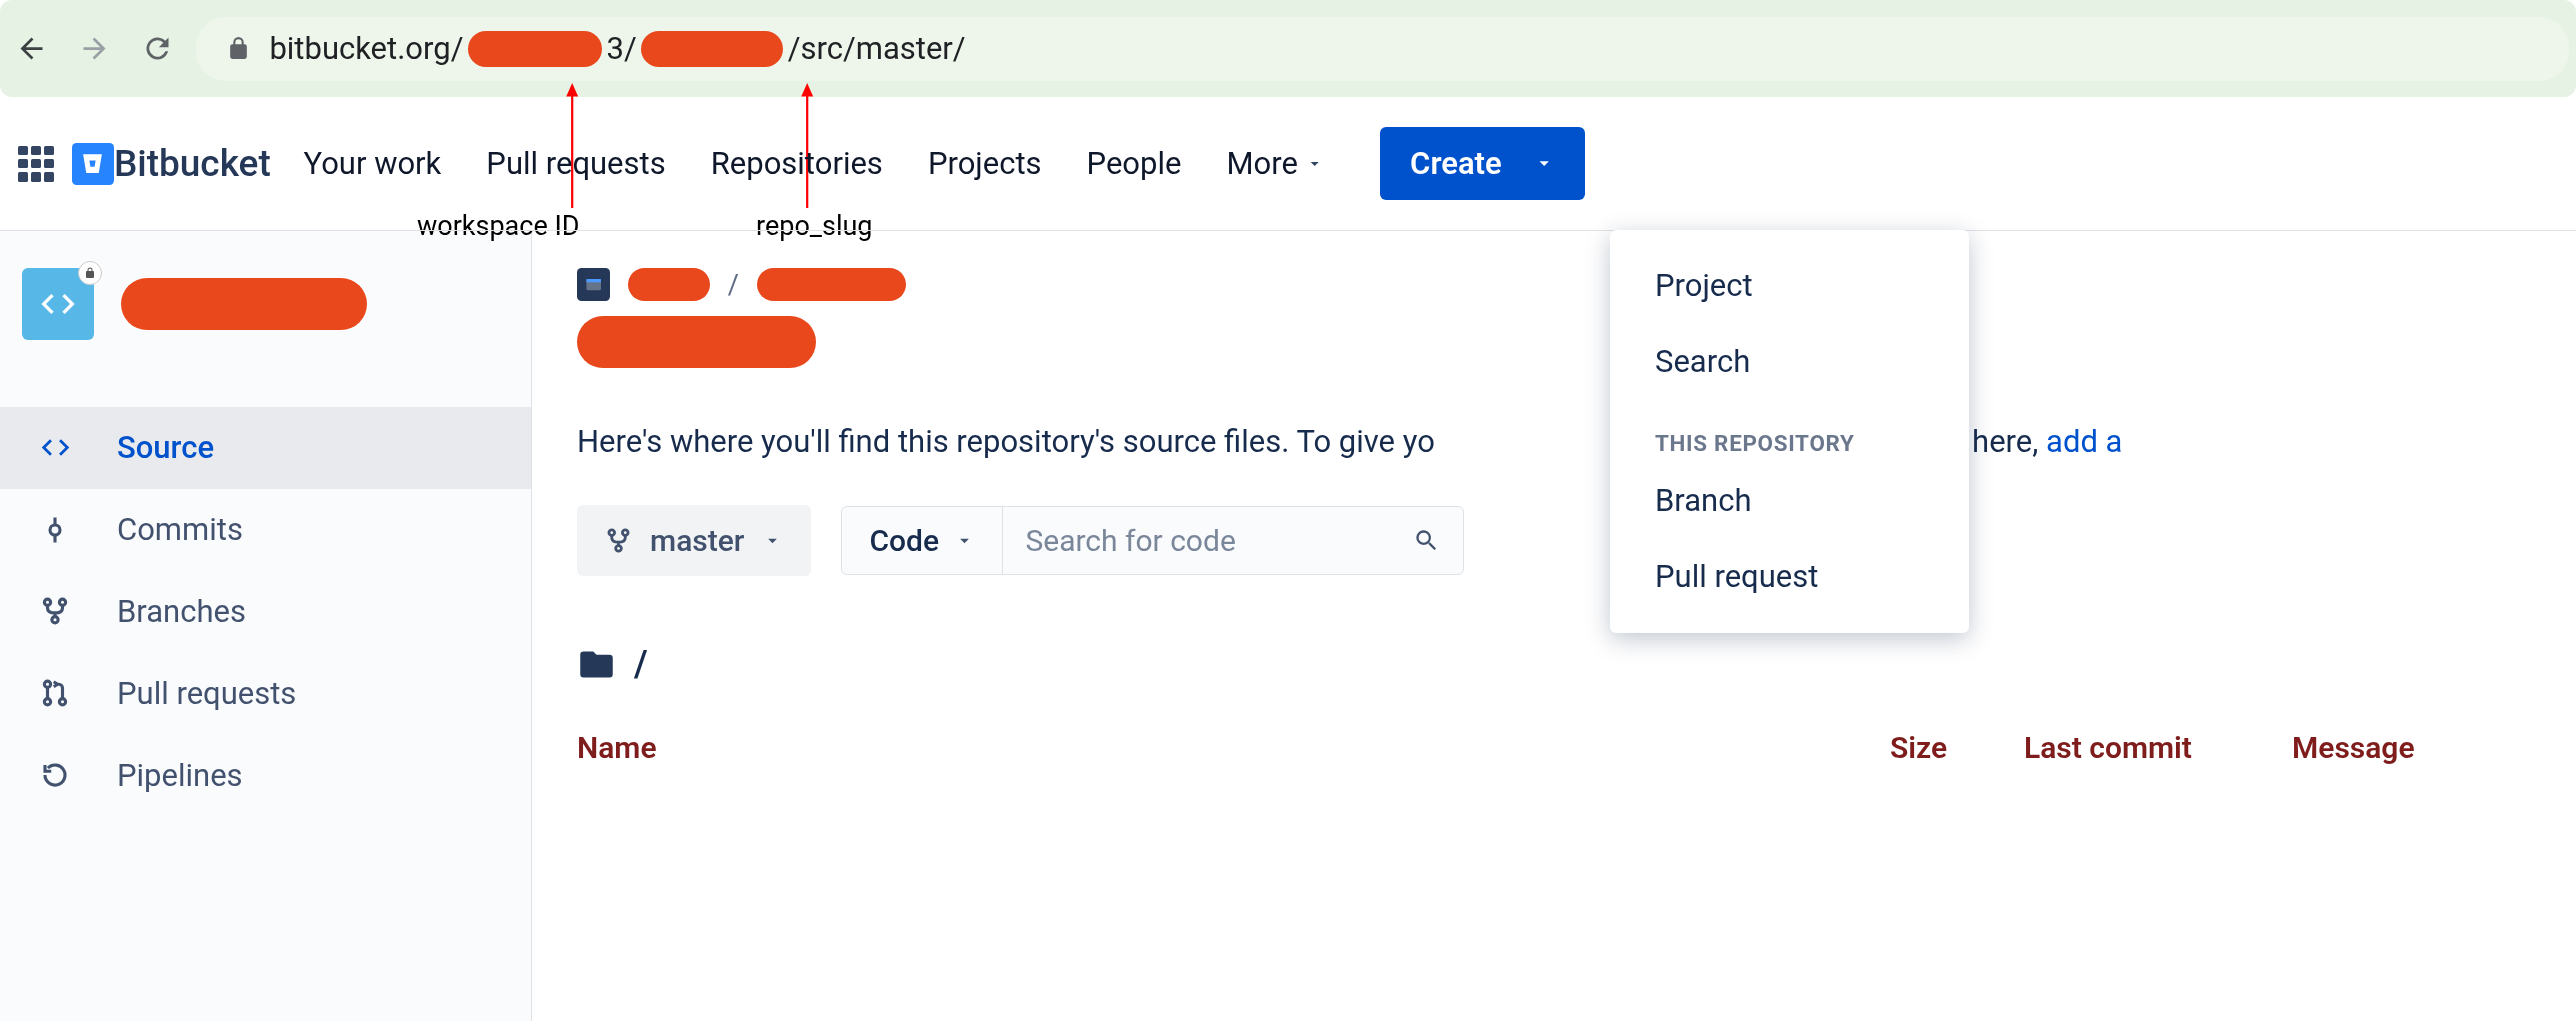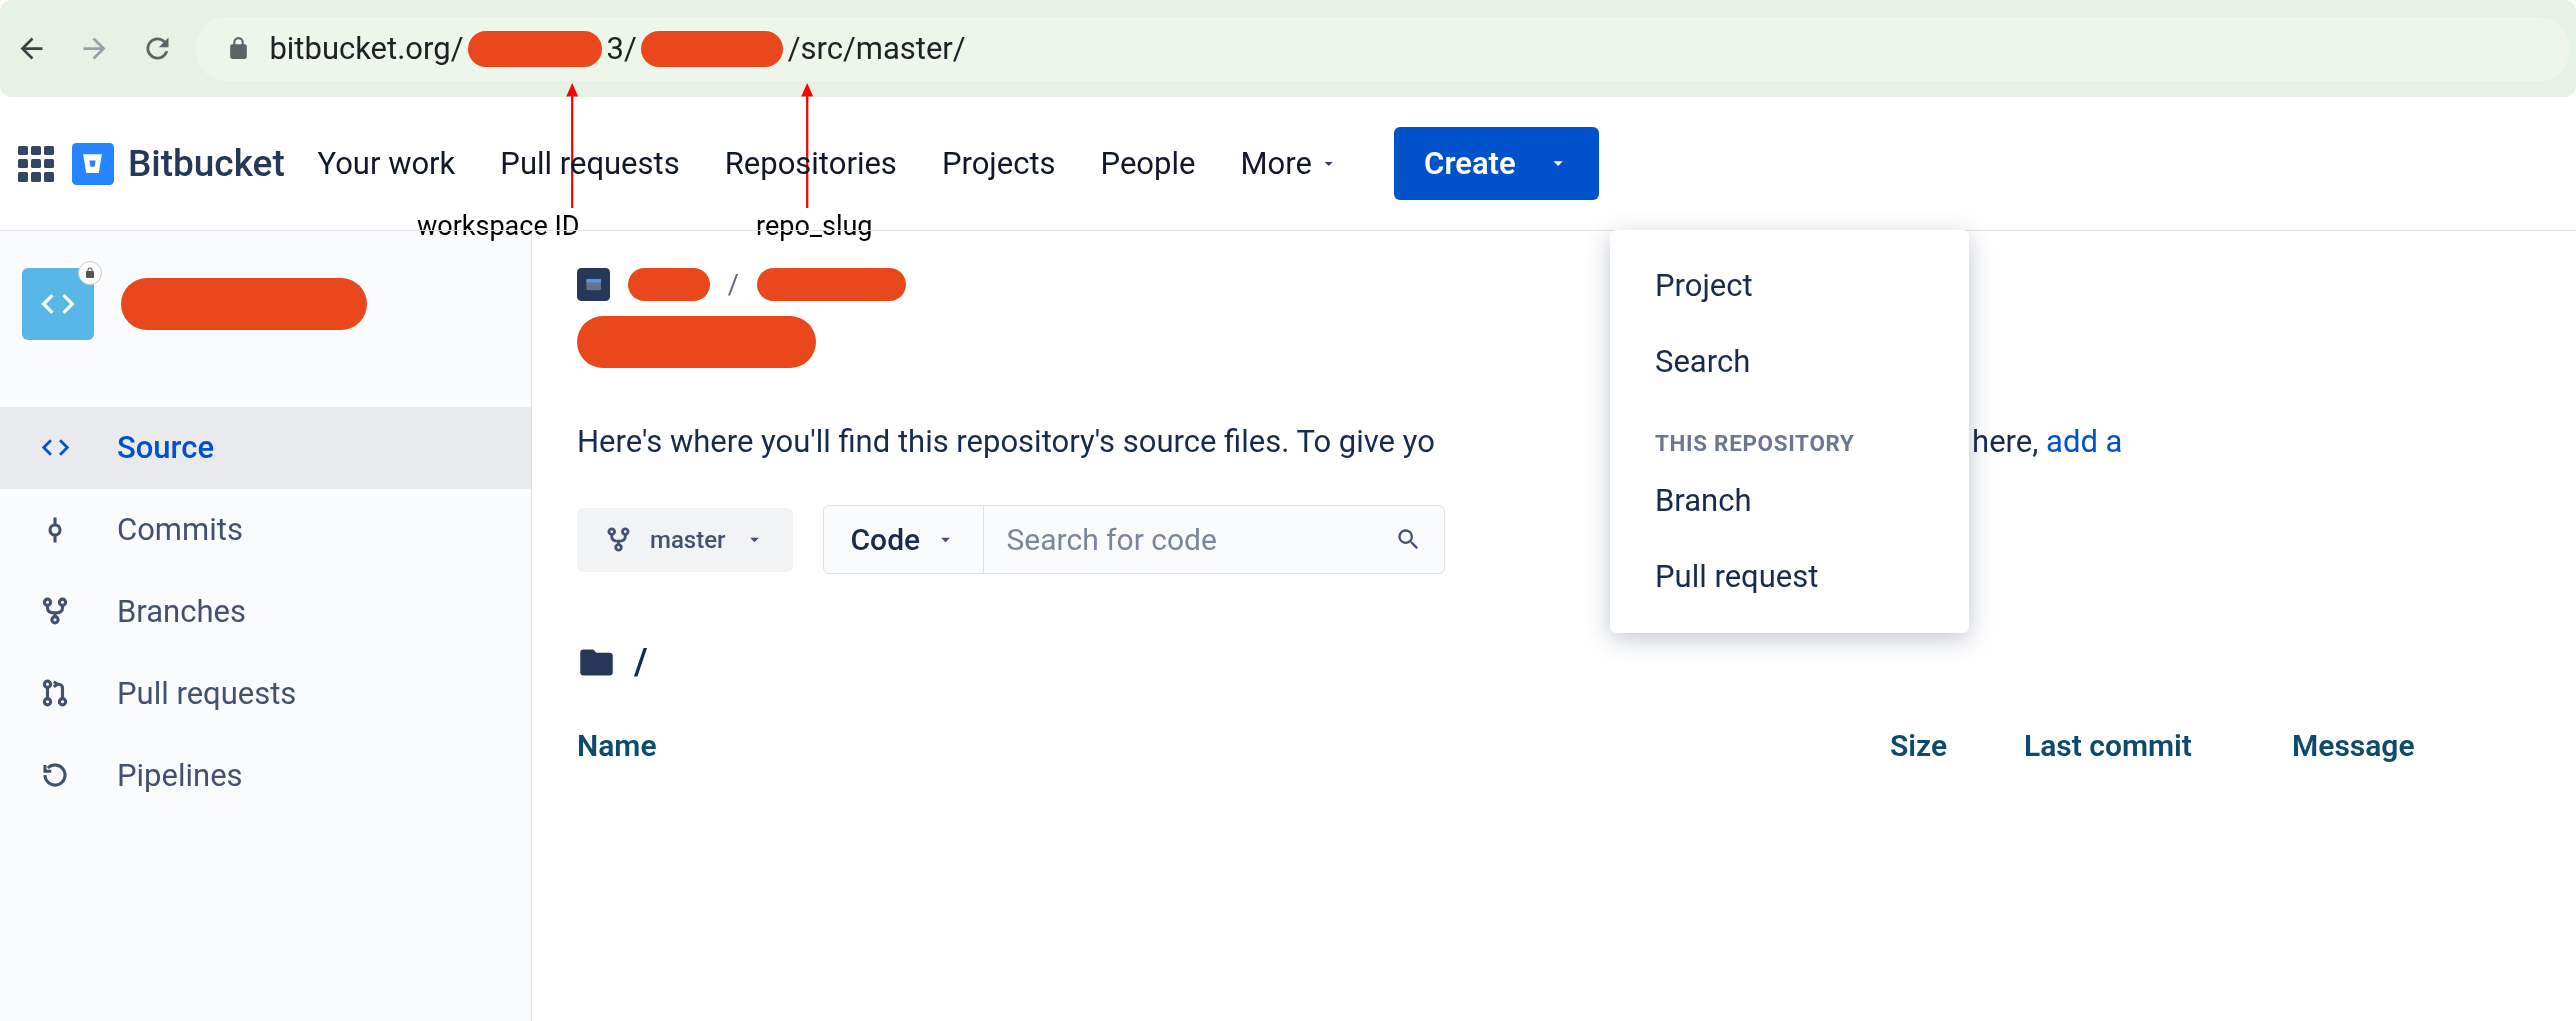--- a/index.html
+++ b/index.html
@@ -15,21 +15,21 @@
   .redact { display: inline-block; background: #E8481C; border-radius: 22.4px; height: 36px; margin: 0 4.5px; }
 
   
   .annotation { position: absolute; font-size: 27px; color: #000; }
   .ann-arrow { position: absolute; }
 
   
   .topnav { height: 134px; border-bottom: 1.5px solid #dfe1e6; display: flex; align-items: center; padding: 0 18px; gap: 10.4px; position: relative; }
   .app-switcher { width: 36px; height: 36px; display: grid; grid-template-columns: repeat(3,1fr); grid-template-rows: repeat(3,1fr); gap: 3.7px; }
   .app-switcher span { background: #344563; border-radius: 1.5px; }
-  .bb-logo { display: flex; align-items: center; gap: 14px; margin-left: 7.5px; margin-right: 22.4px; }
+  .bb-logo { display: flex; align-items: center; gap: 0; margin-left: 7.5px; margin-right: 22.4px; }
   .bb-logo-mark { width: 42px; height: 42px; background: #2684FF; border-radius: 4.5px; display:flex; align-items:center; justify-content:center; }
   .bb-logo-text { font-size: 37px; color: #253858; font-weight: 500; }
   .nav-items { display: flex; align-items: center; gap: 45px; }
   .nav-item { font-size: 31px; color: #0f172a; cursor: pointer; display:flex; align-items:center; gap:7.5px; }
   .create-btn { margin-left: 45px; background: #0052CC; color: #fff; border-radius: 6px; padding: 18px 30px; font-size: 31px; font-weight: 600; display:flex; align-items:center; gap:31px; cursor:pointer; }
 
   
   .dropdown { position: absolute; top: 133px; left: 1610px; width: 359px; background: #fff; border-radius: 6px; box-shadow: 0 6px 24px rgba(9,30,66,0.25); padding: 18px 0; z-index: 50; }
   .dropdown-item { padding: 19.4px 45px; font-size: 31px; color: #172B4D; cursor: pointer; }
   .dropdown-heading { padding: 30px 45px 7.5px; font-size: 22.4px; color: #6B778C; font-weight: 700; letter-spacing: 0.7px; }
@@ -46,29 +46,29 @@
   .sidebar-icon { width: 36px; height: 36px; display:flex; align-items:center; justify-content:center; }
 
   .main { flex: 1; padding: 37px 45px; position: relative; }
   .breadcrumb { display: flex; align-items: center; gap: 13.4px; font-size: 27px; color: #5E6C84; }
   .bc-icon { width: 33px; height: 33px; background: #253858; border-radius: 4.5px; display:flex;align-items:center;justify-content:center; }
   .repo-title-redact { display:inline-block; background:#E8481C; border-radius:30px; width:239px; height:52px; margin-top: 15px; }
   .desc { font-size: 31px; color: #172B4D; margin-top: 52px; }
   .desc a { color: #0052CC; text-decoration: none; }
 
   .toolbar { display: flex; gap: 30px; margin-top: 45px; align-items: center; }
-  .branch-btn { background: #f2f3f5; border-radius: 6px; padding: 18px 28px; display:flex; align-items:center; gap:18px; font-size: 24px; color:#42526E; cursor:pointer; font-weight:500; }
+  .branch-btn { background: #f2f3f5; border-radius: 6px; padding: 18px 28px; display:flex; align-items:center; gap:18px; font-size: 30px; color:#42526E; cursor:pointer; font-weight:500; }
   .search-group { display:flex; align-items:center; border:1.5px solid #dfe1e6; border-radius:6px; height: 69px; background:#fafbfc; }
   .code-dd { padding: 0 27px; font-size:30px; color:#172B4D; font-weight:500; display:flex;align-items:center;gap:15px; border-right:1.5px solid #dfe1e6; height:100%; cursor:pointer;}
   .search-input { border:none; outline:none; background:transparent; font-size:30px; padding: 0 22.4px; width: 388px; color:#172B4D; }
   .search-input::placeholder { color:#7A869A; }
   .search-icon-wrap { padding: 0 22.4px; color:#42526E; }
 
   .path-row { margin-top: 67px; display:flex; align-items:center; gap: 18px; font-size:36px; color:#172B4D; font-weight:600; }
-  .table-header { margin-top: 45px; display:flex; font-size:30px; color:#0c4a6e; font-weight:600; padding-bottom: 15px;}
+  .table-header { margin-top: 45px; display:flex; font-size:30px; color:#7f1d1d; font-weight:600; padding-bottom: 15px;}
   .th-name { flex: 1; }
   .th-size { width: 134px; text-align:left; }
   .th-commit { width: 268px; }
   .th-msg { width: 239px; }
 
   svg { display: block; }
 </style>
 </head>
 <body>
 

